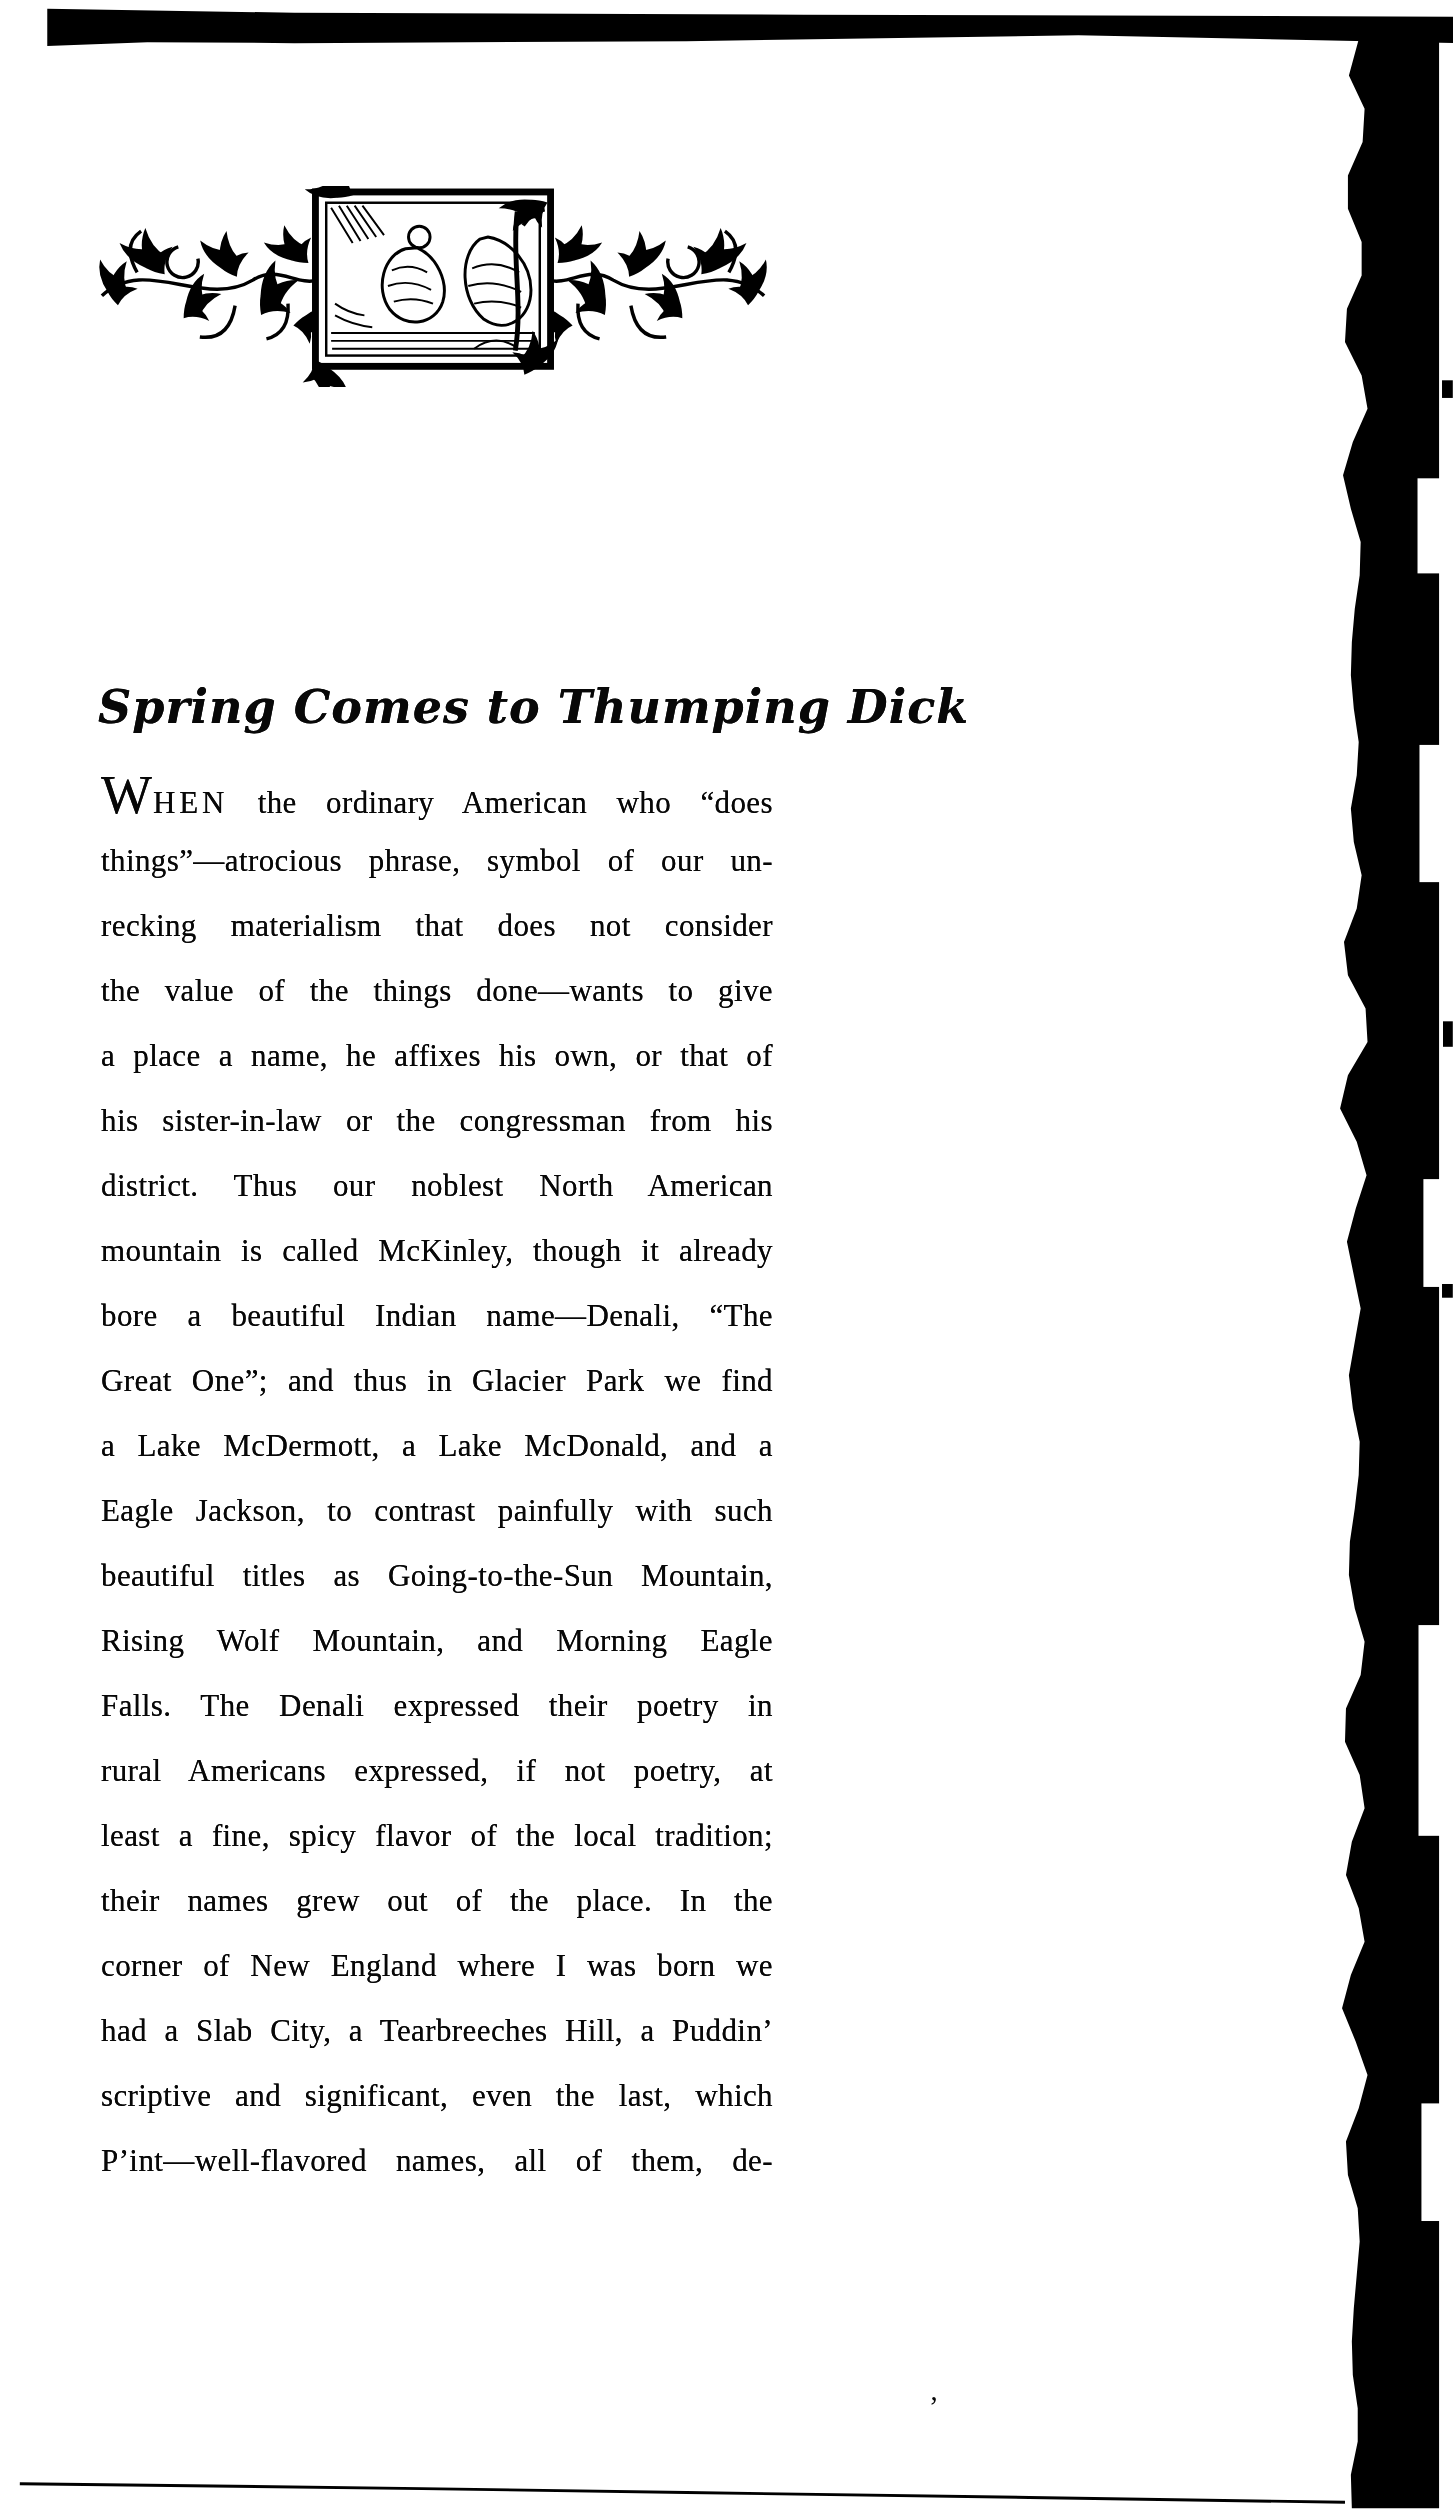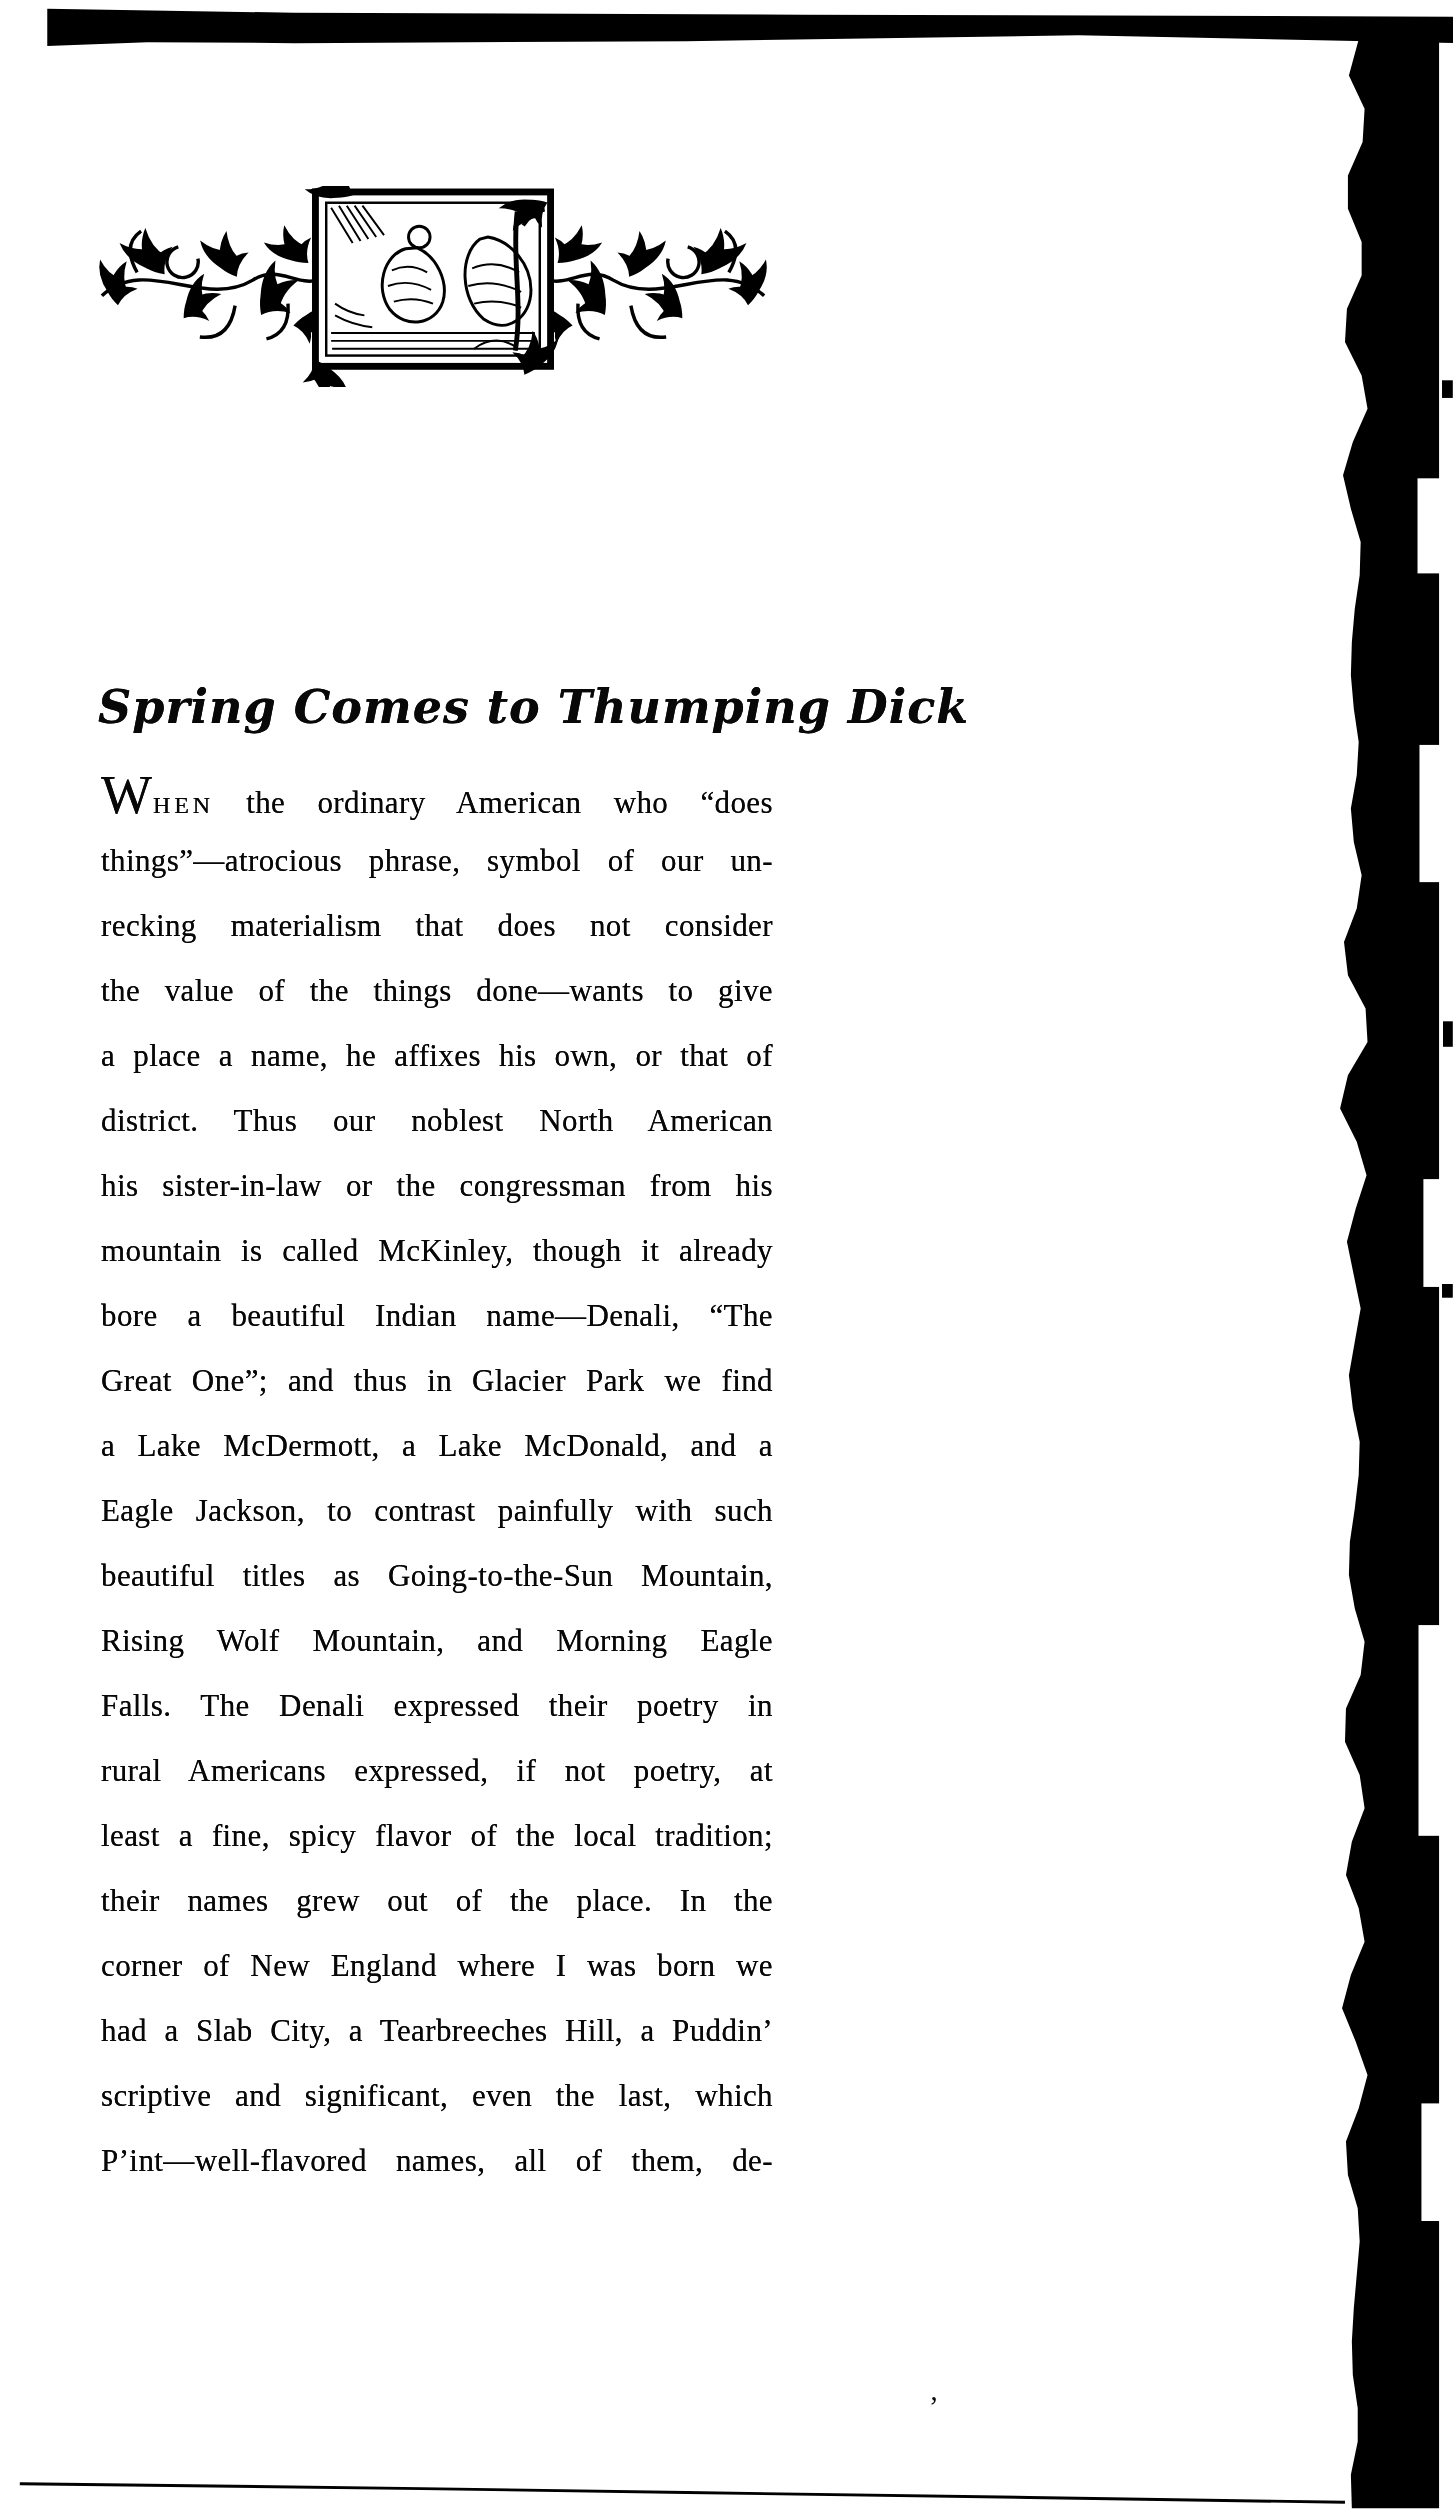--- a/index.html
+++ b/index.html
@@ -50,21 +50,21 @@
     text-align-last:justify;
     -moz-text-align-last:justify;
     overflow:hidden;
     white-space:normal;
   }
   .lead-cap{
     font-size:54px;
     letter-spacing:1px;
   }
   .lead-sc{
-    font-size:24px;
+    font-size:31px;
     letter-spacing:3.9px;
   }
   .stray-mark{
     position:absolute;left:929px;top:2390px;
     font-size:29px;z-index:2;
     font-family:"Liberation Serif", serif;
   }
 </style>
 </head>
 <body>
@@ -136,22 +136,22 @@
 
   <div class="chapter-title">Spring Comes to Thumping Dick</div>
 
   <div class="textcol">
     <div class="bodyline lead-line"><span class="lead-cap">W</span><span class="lead-sc">HEN</span><span> the ordinary American who “does</span></div>
     <div>
         <div class="bodyline">things”—atrocious phrase, symbol of our un-</div>
         <div class="bodyline">recking materialism that does not consider</div>
         <div class="bodyline">the value of the things done—wants to give</div>
         <div class="bodyline">a place a name, he affixes his own, or that of</div>
+        <div class="bodyline">his sister-in-law or the congressman from his</div>
         <div class="bodyline">district. Thus our noblest North American</div>
-        <div class="bodyline">his sister-in-law or the congressman from his</div>
         <div class="bodyline">mountain is called McKinley, though it already</div>
         <div class="bodyline">bore a beautiful Indian name—Denali, “The</div>
         <div class="bodyline">Great One”; and thus in Glacier Park we find</div>
         <div class="bodyline">a Lake McDermott, a Lake McDonald, and a</div>
         <div class="bodyline">Eagle Jackson, to contrast painfully with such</div>
         <div class="bodyline">beautiful titles as Going-to-the-Sun Mountain,</div>
         <div class="bodyline">Rising Wolf Mountain, and Morning Eagle</div>
         <div class="bodyline">Falls. The Denali expressed their poetry in</div>
         <div class="bodyline">rural Americans expressed, if not poetry, at</div>
         <div class="bodyline">least a fine, spicy flavor of the local tradition;</div>

